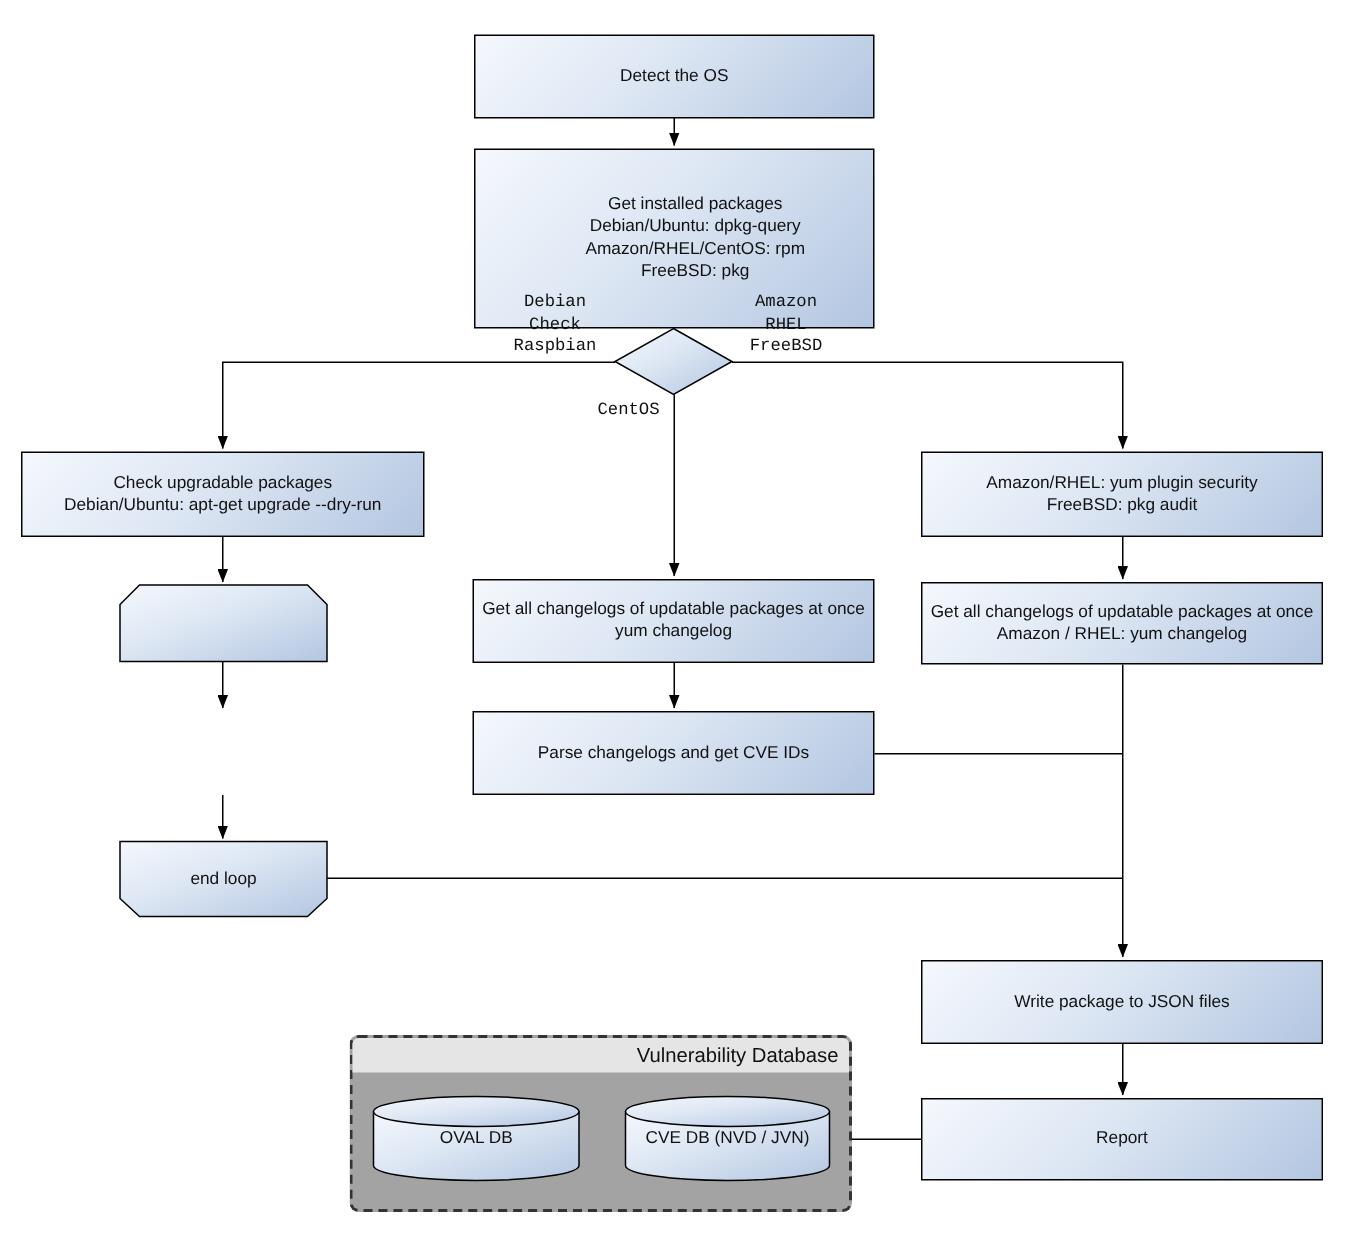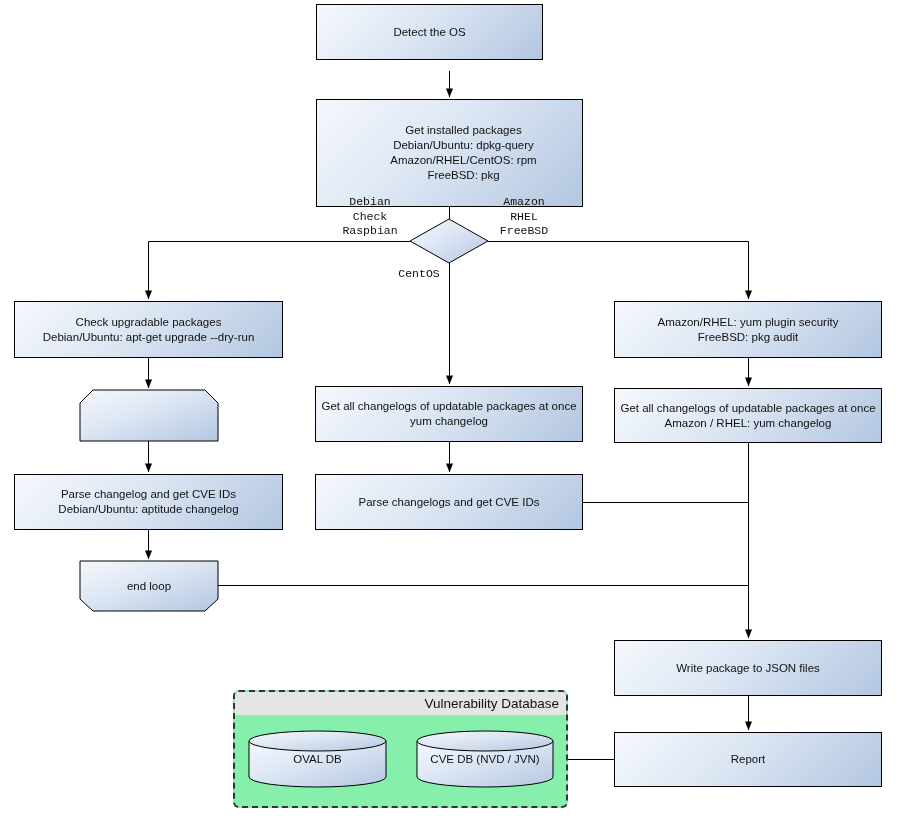--- a/index.html
+++ b/index.html
@@ -20,22 +20,22 @@
 
   .shape-label {
     position:absolute; display:flex; flex-direction:column; align-items:center;
     justify-content:center; text-align:center; font-size:11.5px; line-height:15px;
   }
   .free-label {
     position:absolute; font-size:11.5px; line-height:14.5px; text-align:center;font-family:Liberation Mono, monospace;
   }
 
   
-  #n-detect          { left:316px; top:4px;  width:227px; height:56px; }
-  #n-installed       { left:316px; top:99px;  width:267px; height:108px;padding-left:28px; }
+  #n-detect          { left:316px; top:23px;  width:267px; height:56px; }
+  #n-installed       { left:316px; top:99px;  width:267px; height:120px;padding-left:28px; }
   #n-check           { left:14px;  top:301px; width:269px; height:57px; }
   #n-parse-deb       { left:14px;  top:474px; width:269px; height:56px; }
   #n-mid-changelog   { left:315px; top:386px; width:268px; height:56px; }
   #n-mid-parse       { left:315px; top:474px; width:268px; height:56px; }
   #n-right-cve       { left:614px; top:301px; width:268px; height:57px; }
   #n-right-changelog { left:614px; top:388px; width:268px; height:55px; }
   #n-write           { left:614px; top:640px; width:268px; height:56px; }
   #n-report          { left:614px; top:732px; width:268px; height:55px; }
 
   #l-foreach { left:80px;  top:390px; width:138px; height:51px; }
@@ -44,21 +44,21 @@
   #l-cve     { left:417px; top:745px; width:136px; height:28px; }
 
   #el-left   { left:325px; top:195px; width:90px; }
   #el-right  { left:479px; top:195px; width:90px; }
   #el-centos { left:384px; top:267px; width:70px; }
 
   
   #db-container {
     position:absolute; left:233px; top:690px; width:335px; height:118px;
     box-sizing:border-box; border:2px dashed #333; border-radius:6px;
-    background:#86efac;
+    background:#a3a3a3;
   }
   #db-band {
     height:23px; background:#e5e5e5; border-radius:4px 4px 0 0;
     display:flex; align-items:center; justify-content:flex-end;
     padding-right:7px; font-size:13.5px; color:#111;
   }
 </style>
 </head>
 <body>
 
@@ -124,24 +124,20 @@
     <div class="ln">Debian/Ubuntu: dpkg-query</div>
     <div class="ln">Amazon/RHEL/CentOS: rpm</div>
     <div class="ln">FreeBSD: pkg</div>
   </div>
 
   <div class="node" id="n-check">
     <div class="ln">Check upgradable packages</div>
     <div class="ln">Debian/Ubuntu: apt-get upgrade --dry-run</div>
   </div>
 
-  <div class="node" id="n-parse-deb">
-    <div class="ln">Parse changelog and get  CVE IDs</div>
-    <div class="ln">Debian/Ubuntu: aptitude changelog</div>
-  </div>
 
   <div class="node" id="n-mid-changelog">
     <div class="ln">Get all changelogs of updatable packages at once</div>
     <div class="ln">yum changelog</div>
   </div>
 
   <div class="node" id="n-mid-parse">
     <div class="ln">Parse changelogs and get CVE IDs</div>
   </div>
 

